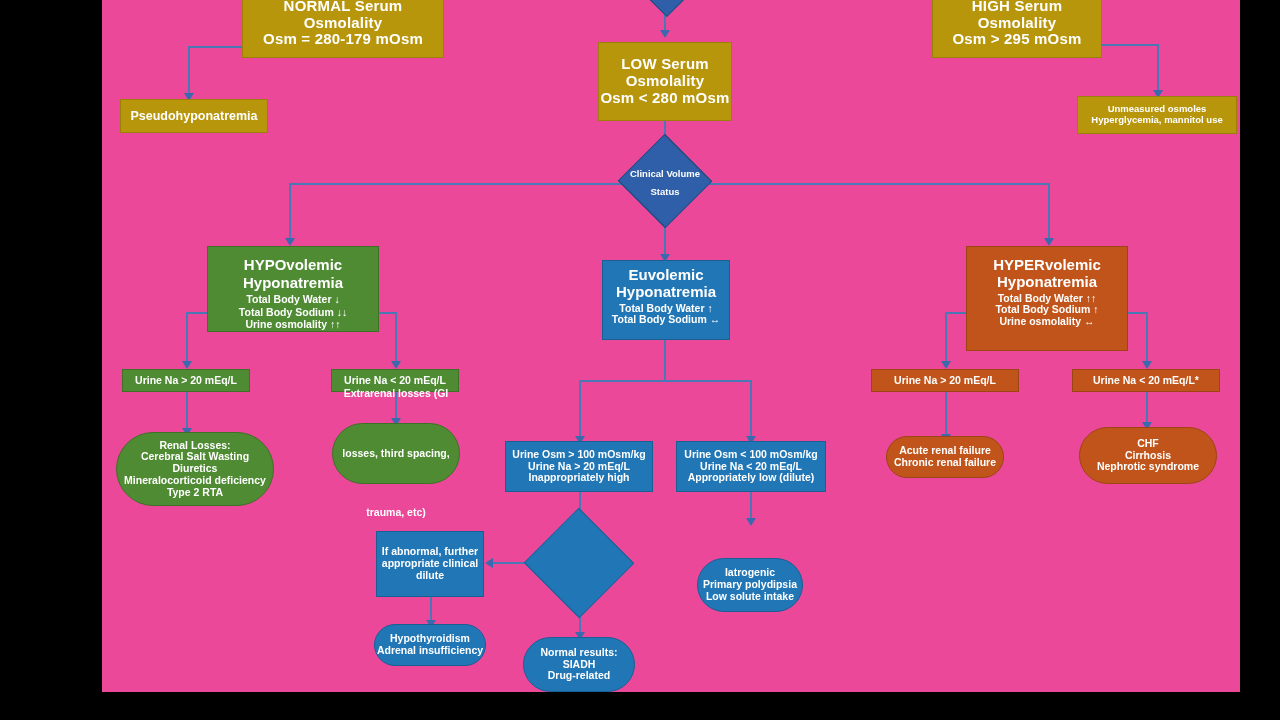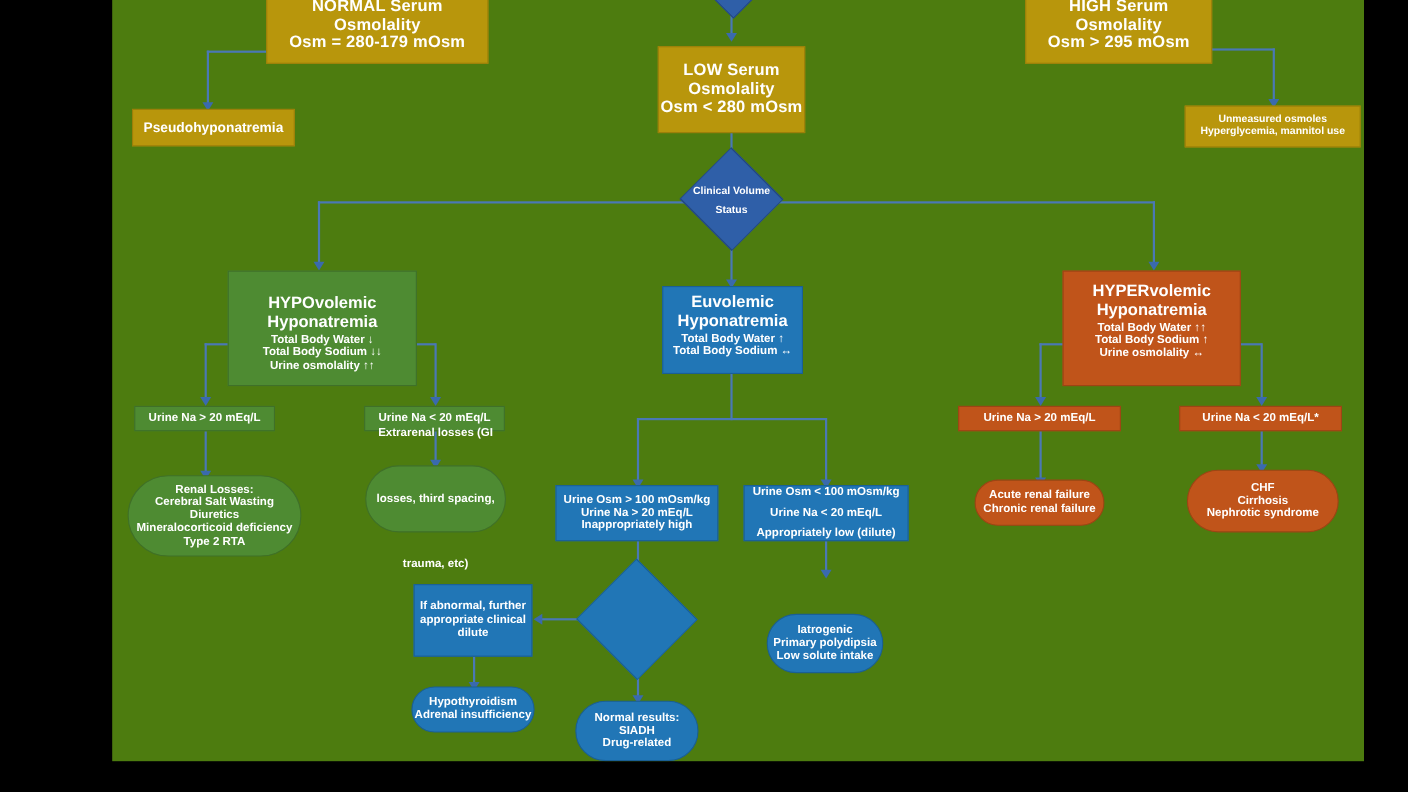--- a/index.html
+++ b/index.html
@@ -18,21 +18,21 @@
     width: 1280px;
     height: 720px;
     background: #000000;
   }
   #slide {
     position: absolute;
     left: 102px;
     top: 0px;
     width: 1138px;
     height: 692px;
-    background: #4d7c0f;
+    background: #ec4899;
     overflow: hidden;
   }
   
   .node {
     position: absolute;
     box-sizing: border-box;
     display: flex;
     flex-direction: column;
     align-items: center;
     justify-content: center;
@@ -211,21 +211,21 @@
     </div>
 
     <div class="diamond" style="left:520px; top:155px; width:86px; height:52px;">
       <div class="dshape" style="transform: rotate(45deg) scale(0.78,1.28);"></div>
       <div class="dtext">
         <span class="ln tiny">Clinical Volume</span>
         <span class="ln tiny">Status</span>
       </div>
     </div>
 
-    <div class="node green" style="left:105px; top:246px; width:172px; height:105px; justify-content:center; padding-top:10px;">
+    <div class="node green" style="left:105px; top:246px; width:172px; height:86px; justify-content:space-between; padding-top:10px;">
       <span class="ln big">HYPOvolemic</span>
       <span class="ln big">Hyponatremia</span>
       <span class="ln small" style="margin-top:2px;">Total Body Water ↓</span>
       <span class="ln small">Total Body Sodium ↓↓</span>
       <span class="ln small">Urine osmolality ↑↑</span>
     </div>
 
     <div class="node blue" style="left:500px; top:260px; width:128px; height:80px; justify-content:flex-start; padding-top:6px;">
       <span class="ln big">Euvolemic</span>
       <span class="ln big">Hyponatremia</span>
@@ -261,21 +261,21 @@
       <span class="ln small">losses, third spacing,</span>
       <span class="ln small">trauma, etc)</span>
     </div>
 
     <div class="node blue" style="left:403px; top:441px; width:148px; height:51px;">
       <span class="ln small">Urine Osm &gt; 100 mOsm/kg</span>
       <span class="ln small">Urine Na &gt; 20 mEq/L</span>
       <span class="ln small">Inappropriately high</span>
     </div>
 
-    <div class="node blue" style="left:574px; top:441px; width:150px; height:51px;justify-content:space-between;">
+    <div class="node blue" style="left:574px; top:441px; width:150px; height:51px;">
       <span class="ln small">Urine Osm &lt; 100 mOsm/kg</span>
       <span class="ln small">Urine Na &lt; 20 mEq/L</span>
       <span class="ln small">Appropriately low (dilute)</span>
     </div>
 
     <div class="node blue pill" style="left:595px; top:524px; width:106px; height:54px;margin-top:34px;">
       <span class="ln small">Iatrogenic</span>
       <span class="ln small">Primary polydipsia</span>
       <span class="ln small">Low solute intake</span>
     </div>

